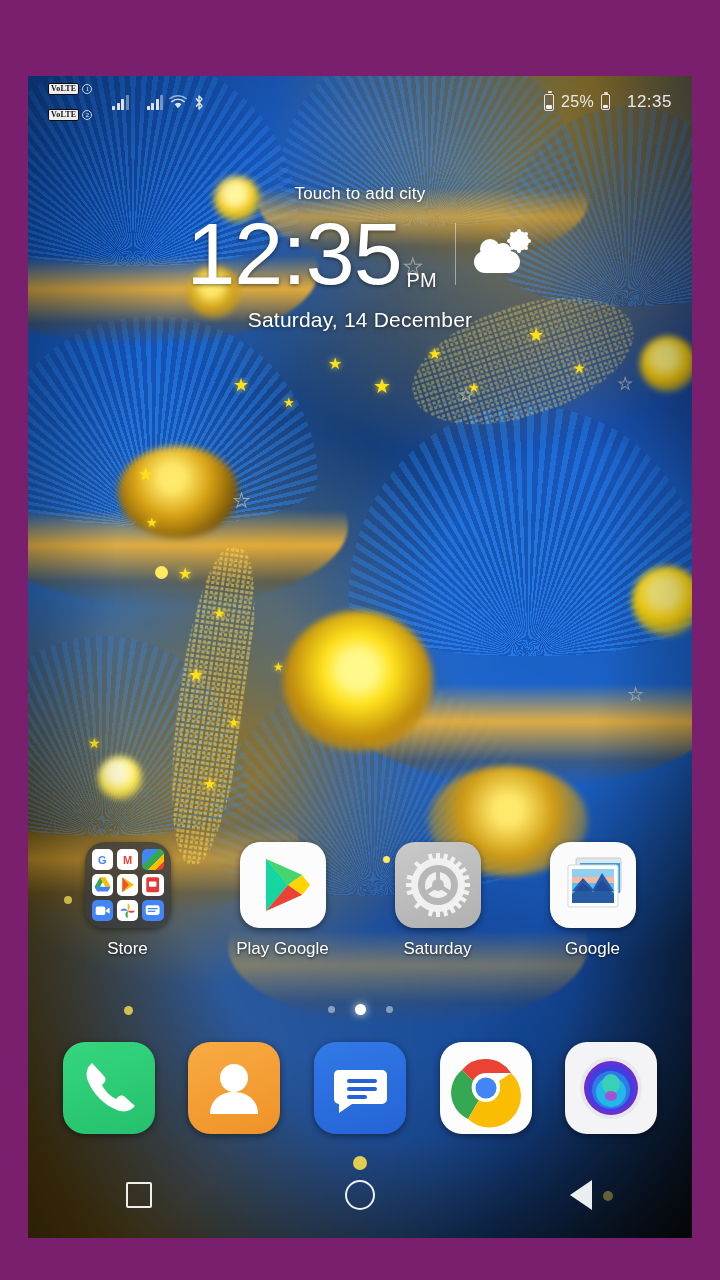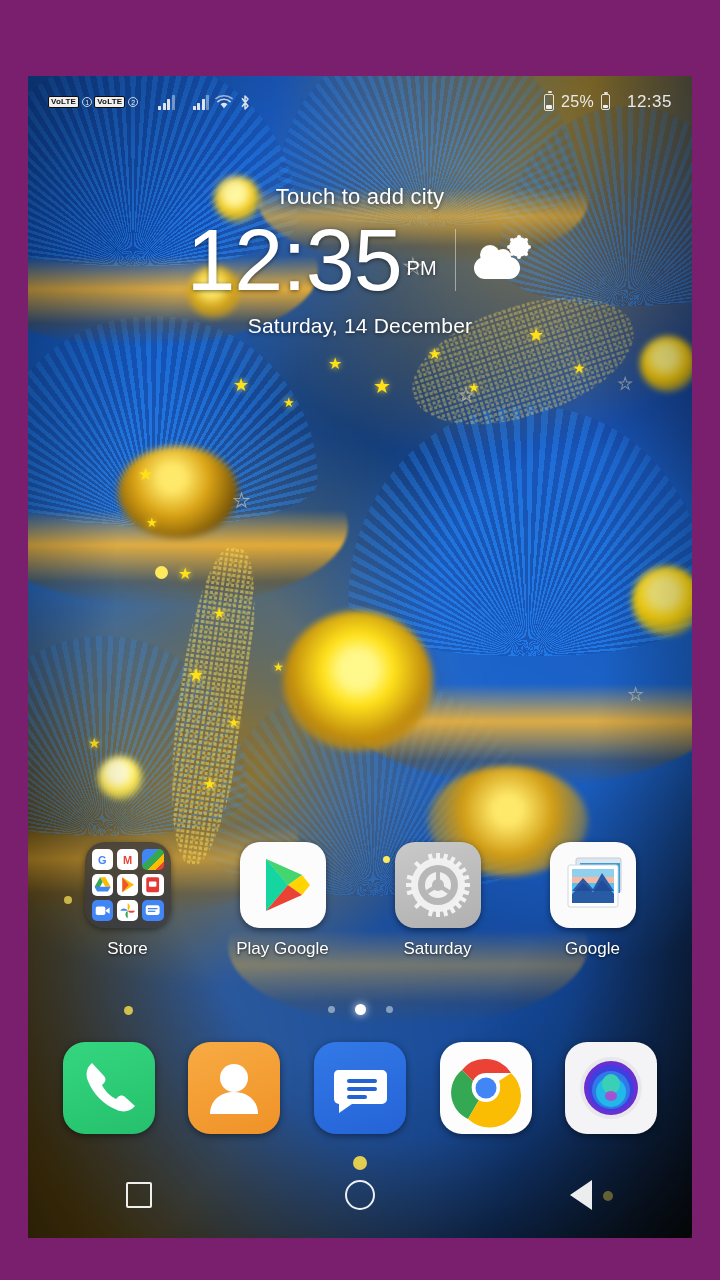--- a/index.html
+++ b/index.html
@@ -64,21 +64,21 @@
   .vig{ position:absolute; inset:0; background:radial-gradient(ellipse at 50% 45%, transparent 52%, rgba(0,0,0,.55) 100%); }
 
   
   #statusbar{
     position:absolute; left:0; right:0; top:0; height:52px;
     display:flex; align-items:center; padding:0 20px;
     color:#e9e9e9; font-size:15px;
   }
   .sb-left{ display:flex; align-items:center; gap:6px; }
   .sb-right{ margin-left:auto; display:flex; align-items:center; gap:7px; }
-  .volte-stack{ display:flex; flex-direction:row; gap:2px; }
+  .volte-stack{ display:flex; flex-direction:column; gap:14px;font-family:Liberation Serif, serif; }
   .volte-row{ display:flex; align-items:center; gap:3px; }
   .volte-badge{
     font-size:8px; font-weight:bold; letter-spacing:.2px;
     background:#efefef; color:#111; padding:1px 2px; border-radius:2px;
     border:1px solid #0d0d0d; line-height:1;
   }
   .simnum{
     font-size:7px; width:10px; height:10px; border-radius:50%;
     border:1px solid rgba(235,235,235,.85); color:#ebebeb;
     display:flex; align-items:center; justify-content:center; line-height:1;
@@ -98,27 +98,27 @@
   }
   .batt-ico i{ position:absolute; left:1px; right:1px; bottom:1px; height:25%; background:#f0f0f0; border-radius:1px; }
   .clock-sb{ font-size:17px; letter-spacing:.5px; }
 
   
   #widget{
     position:absolute; left:0; right:0; top:108px;
     text-align:center; color:#fff;
     text-shadow:0 1px 4px rgba(0,0,0,.55);
   }
-  #city{ font-size:22px; font-weight:300; letter-spacing:.2px; }
+  #city{ font-size:17px; font-weight:300; letter-spacing:.2px; }
   .timerow{
     margin-top:2px; display:flex; align-items:center; justify-content:center; gap:0;
     position:relative; height:96px;
   }
   #time{ font-size:88px; font-weight:300; line-height:96px; letter-spacing:-1px; }
-  #ampm{ font-size:20px; font-weight:400; align-self:flex-end; margin:0 0 28px 5px; }
+  #ampm{ font-size:20px; font-weight:400; align-self:flex-end; margin:0 0 10px 5px; }
   .wsep{ width:1px; height:62px; background:rgba(255,255,255,.45); margin:0 16px 0 18px; align-self:center; }
   .wicon{ position:relative; width:62px; height:54px; align-self:center; }
   .sun{
     position:absolute; right:5px; top:4px; width:20px; height:20px; border-radius:50%;
     background:#fff; box-shadow:
       0 -10px 0 -8px #fff, 0 10px 0 -8px #fff, -10px 0 0 -8px #fff, 10px 0 0 -8px #fff,
       7px -7px 0 -8px #fff, -7px 7px 0 -8px #fff, 7px 7px 0 -8px #fff, -7px -7px 0 -8px #fff;
   }
   .cloud{
     position:absolute; left:2px; bottom:8px; width:46px; height:22px;

